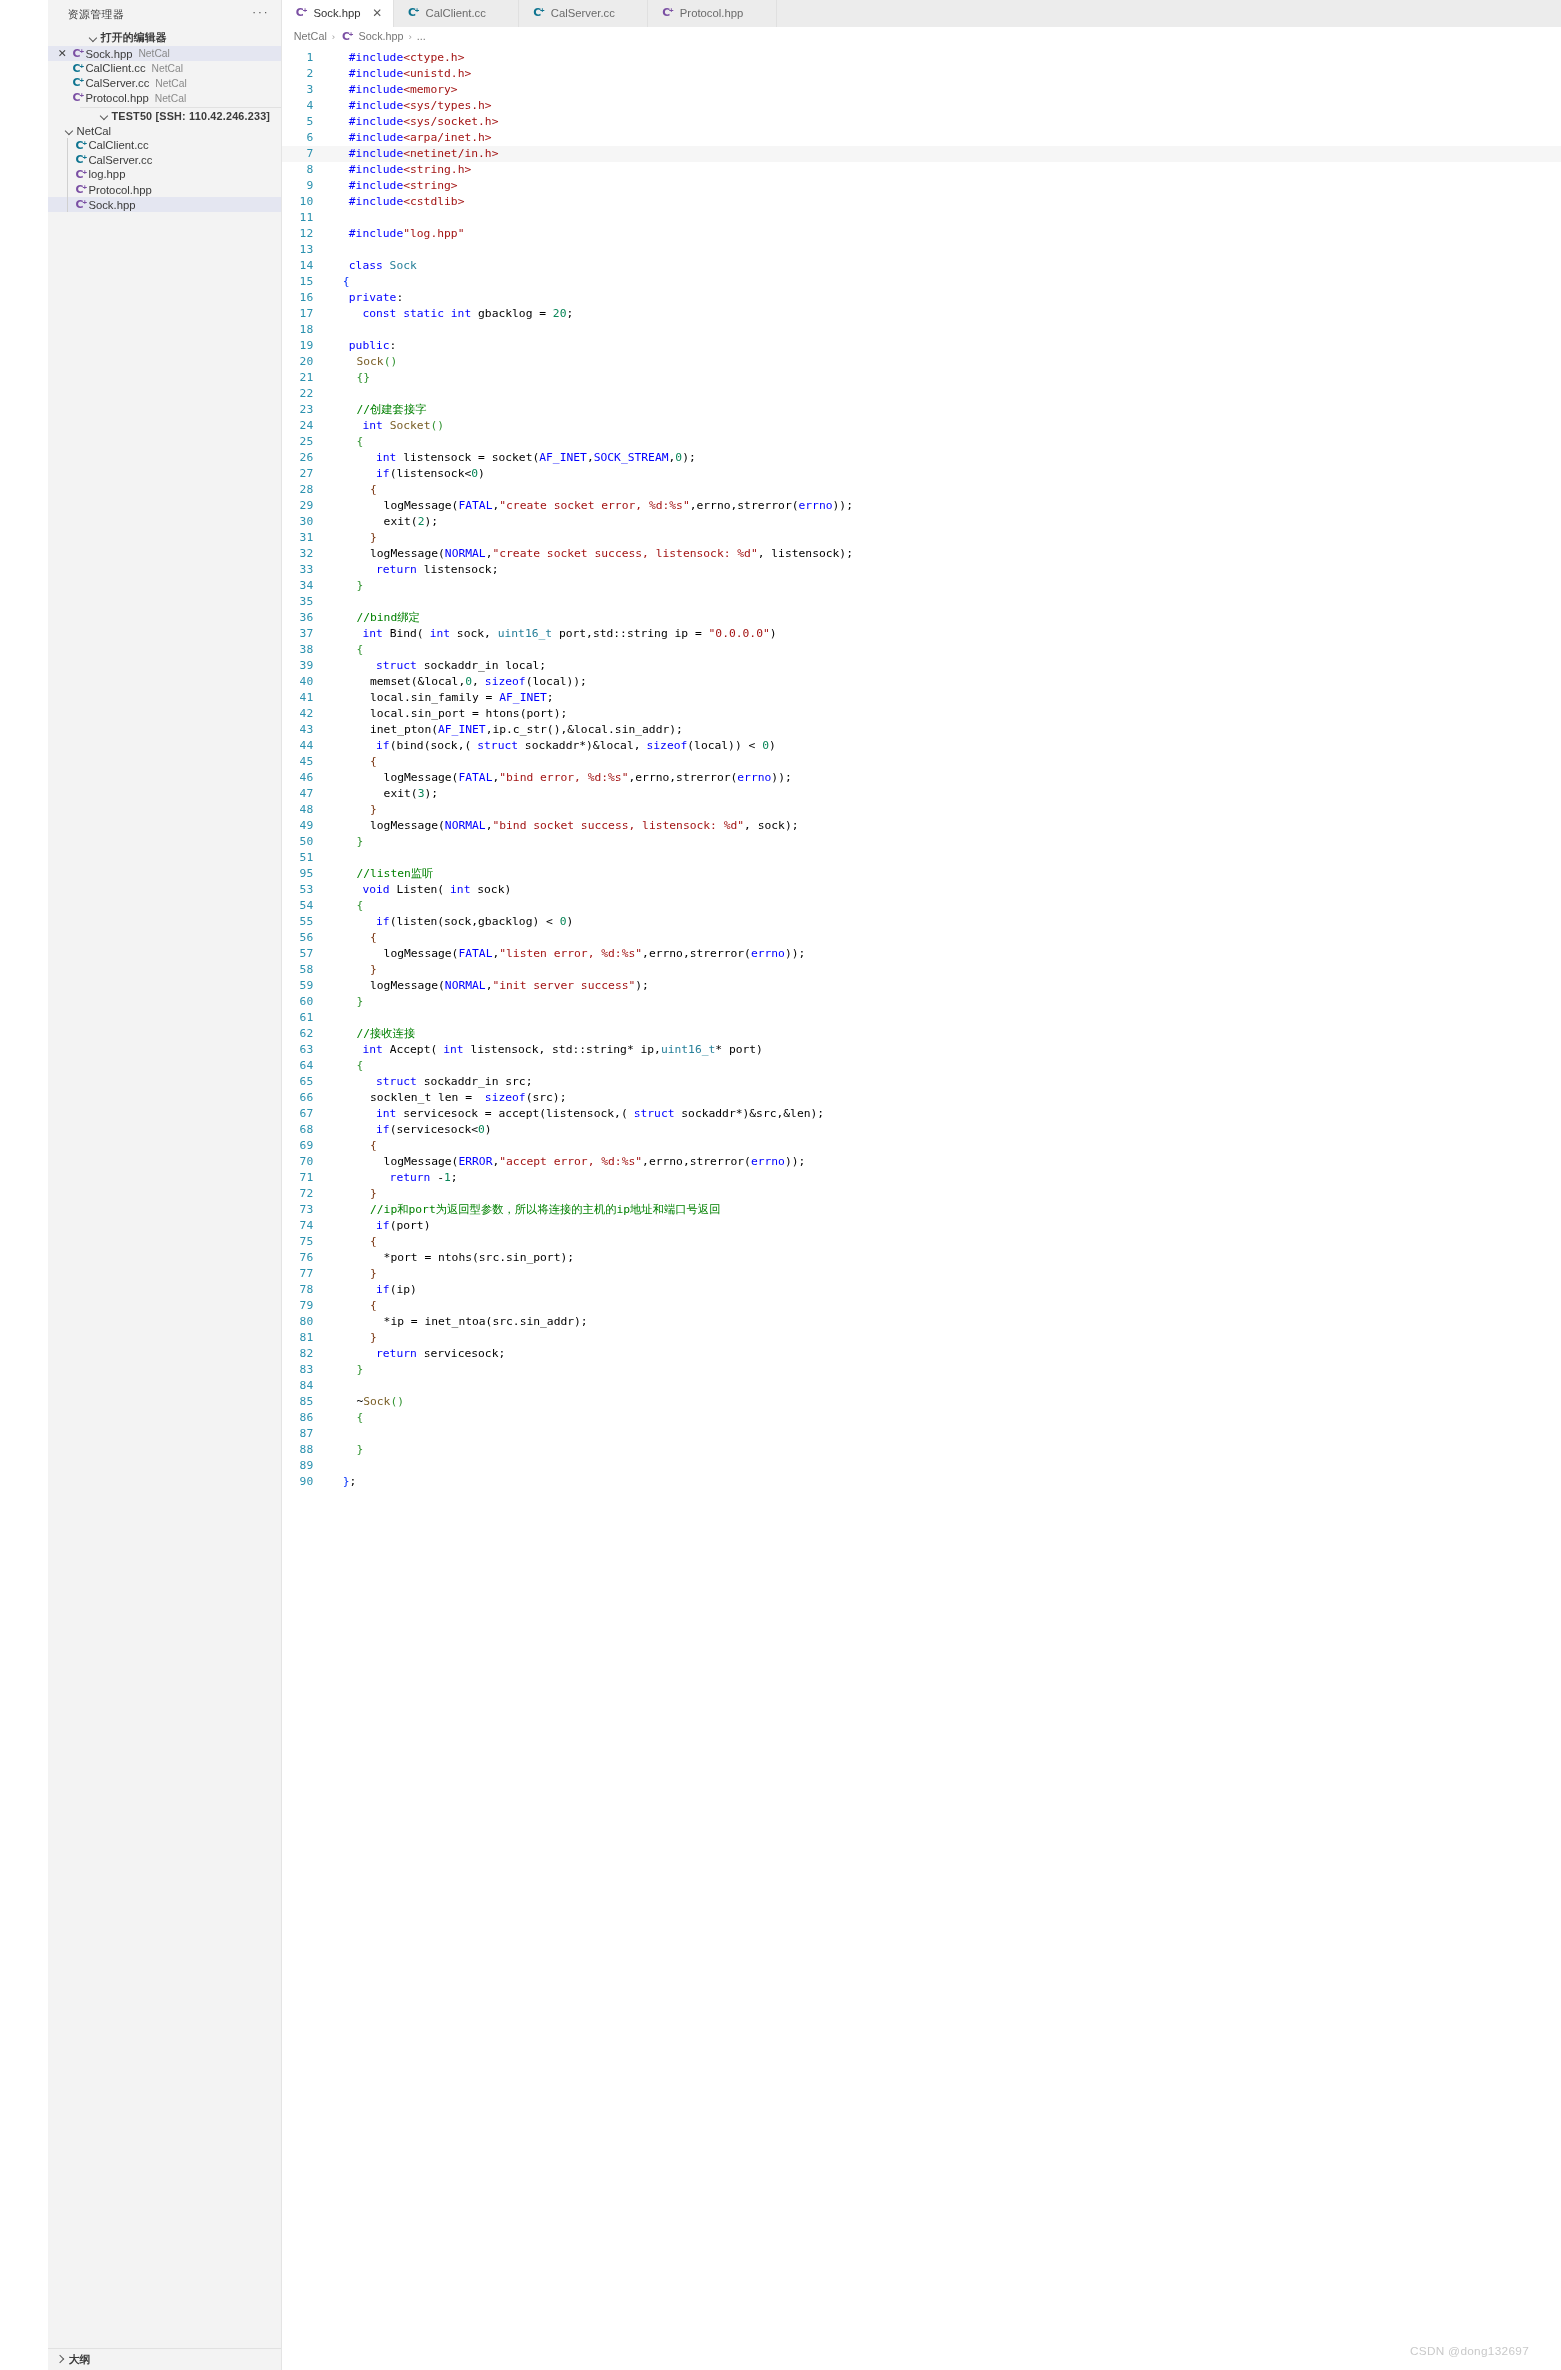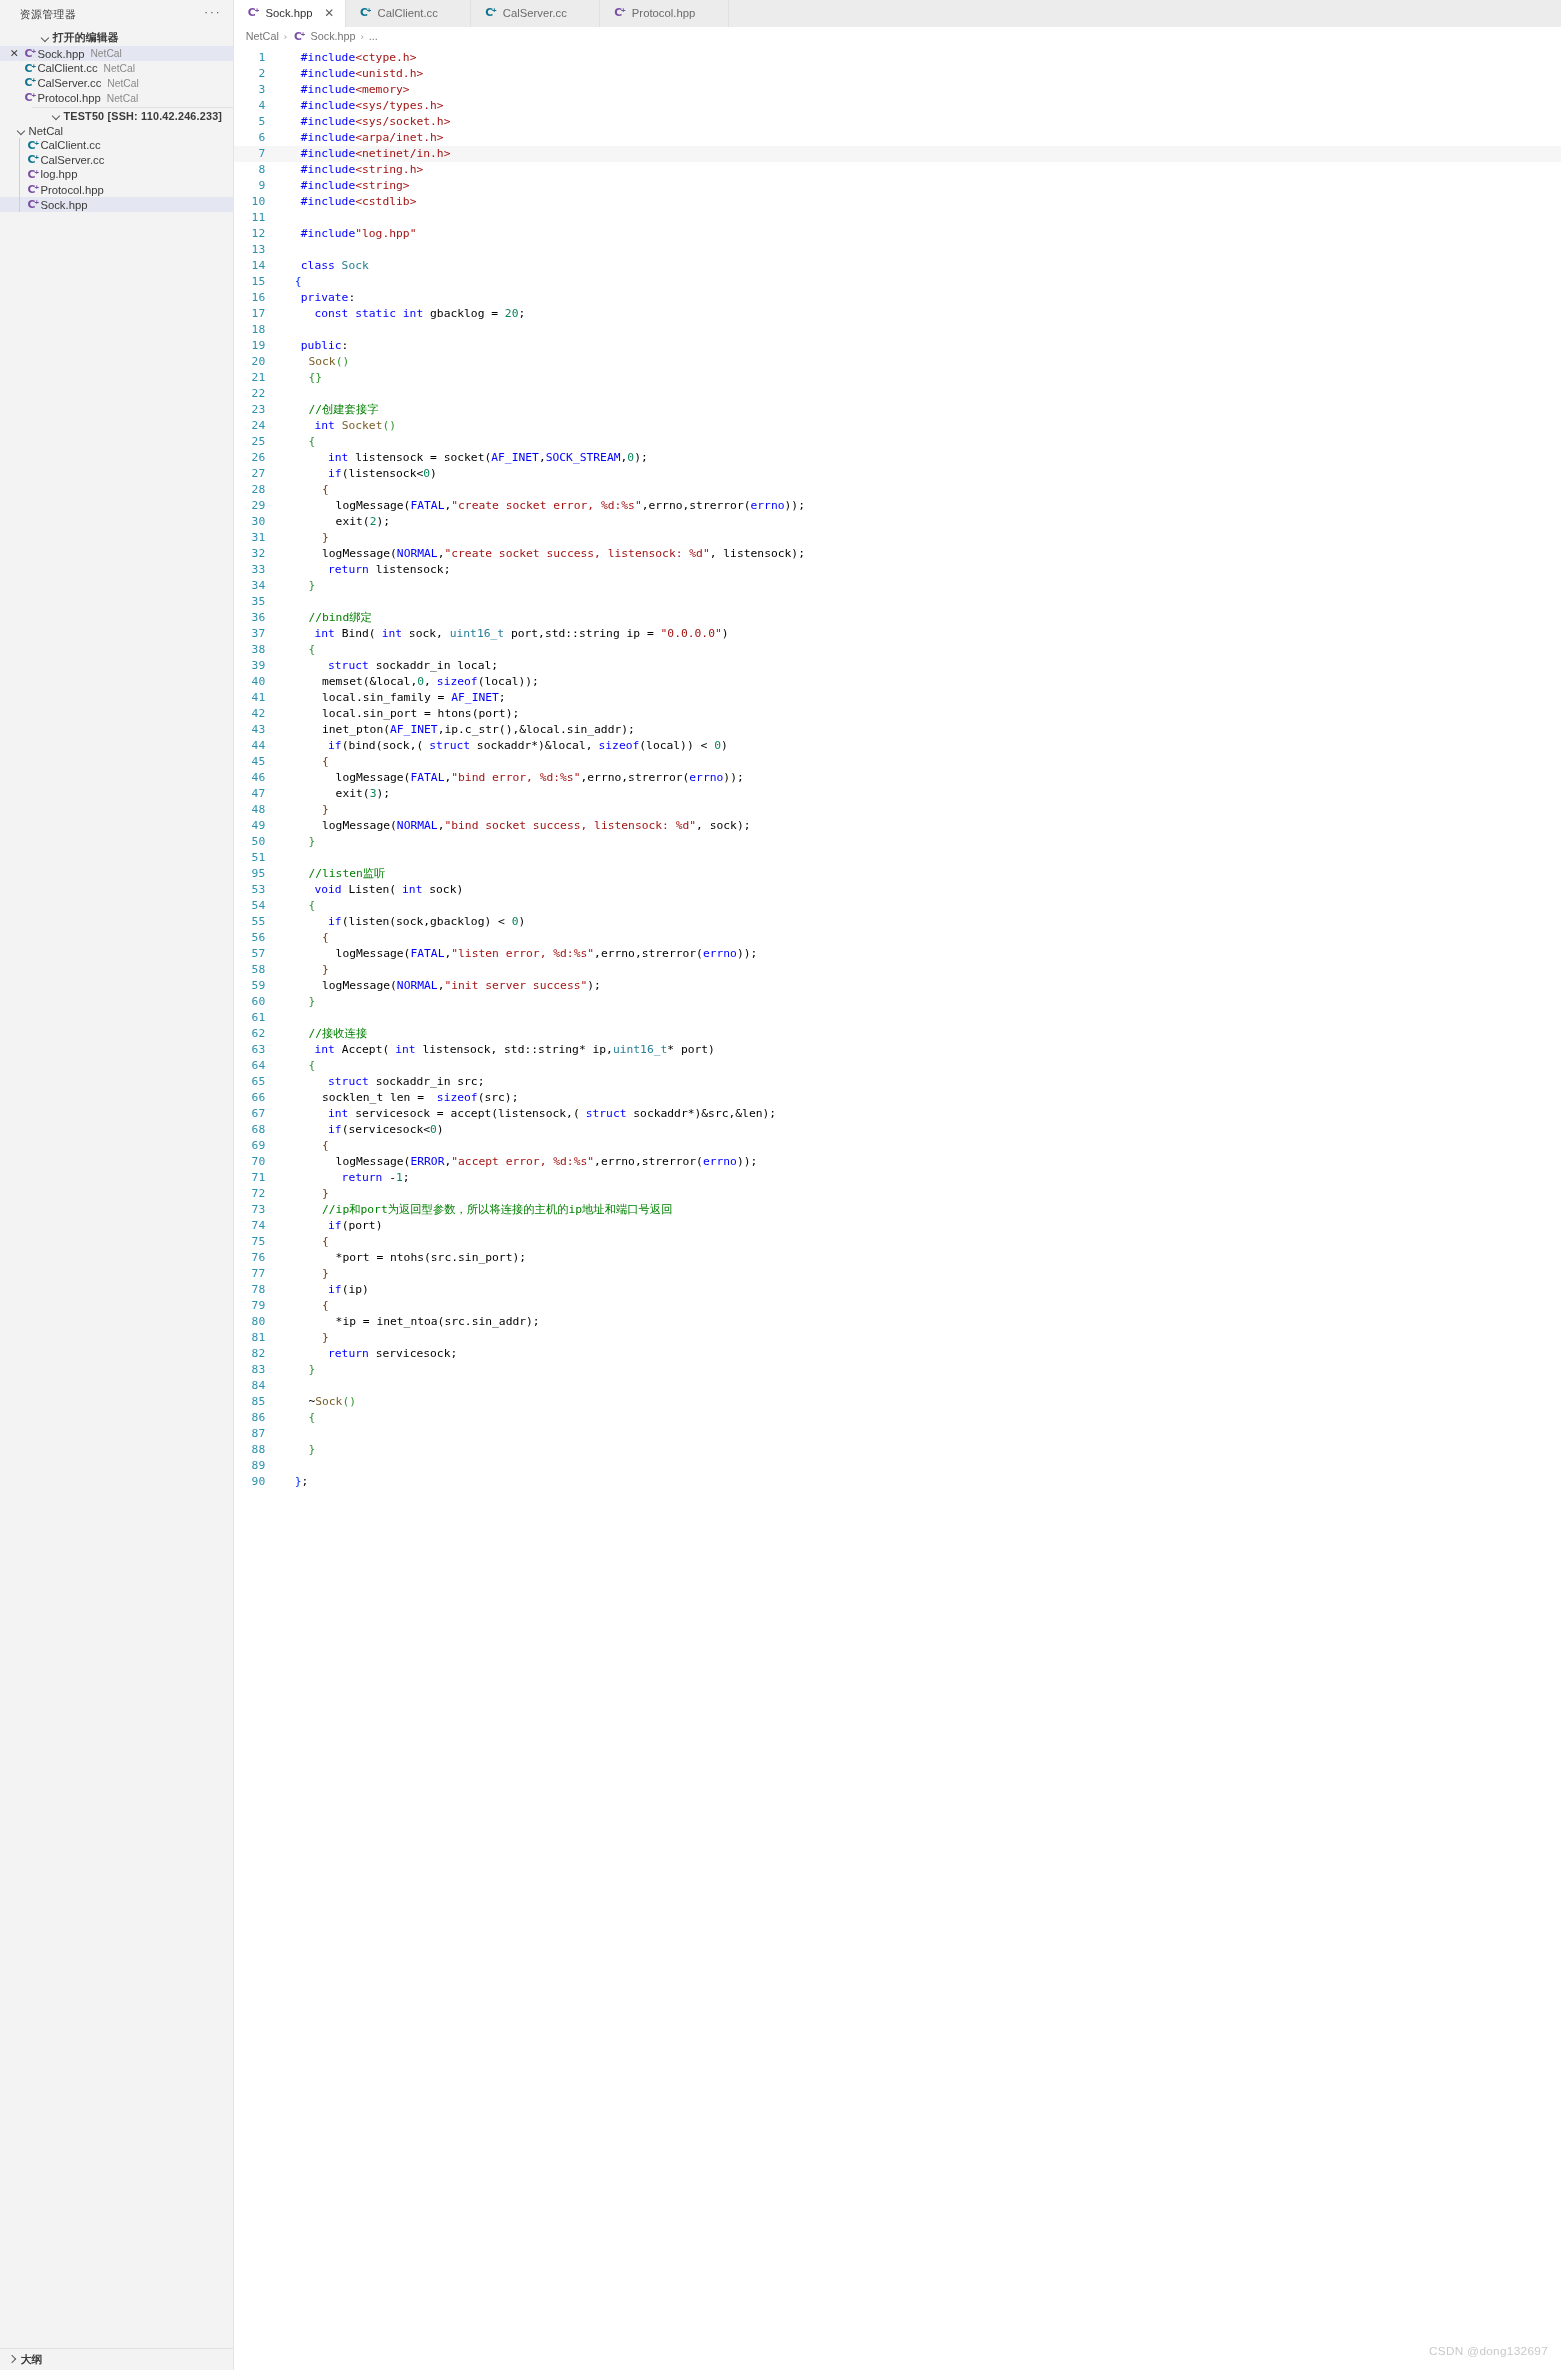--- a/index.html
+++ b/index.html
@@ -8,20 +8,21 @@
     width: 1561px; height: 2370px;
     background: #ffffff;
     font-family: "Liberation Sans", "DejaVu Sans", sans-serif;
     overflow: hidden;
   }
   #app {
     width: 1561px; height: 1766px;
     display: flex;
     flex-direction: row;
     background: #ffffff;
+    padding-left: 48px;
   }
 
   
   #sidebar {
     width: 234px;
     height: 2370px;
     background: #f3f3f3;
     border-right: 1px solid #e4e4e4;
     display: flex;
     flex-direction: column;
@@ -238,21 +239,21 @@
   .fn  { color: #795e26; }   
   .mac { color: #0000ff; }   
   .cls { color: #267f99; }   
   .punc{ color: #000000; }
   .br1 { color: #0431fa; }
   .br2 { color: #319331; }
   .br3 { color: #7b3814; }
 
   #watermark {
     position: absolute;
-    right: 13px;
+    right: 32px;
     bottom: 11.8px;
     font-size: 11.8px;
     color: #c9c9c9;
     font-family: "Liberation Sans", sans-serif;
     letter-spacing: 0.3px;
   }
 </style>
 </head>
 <body>
 

